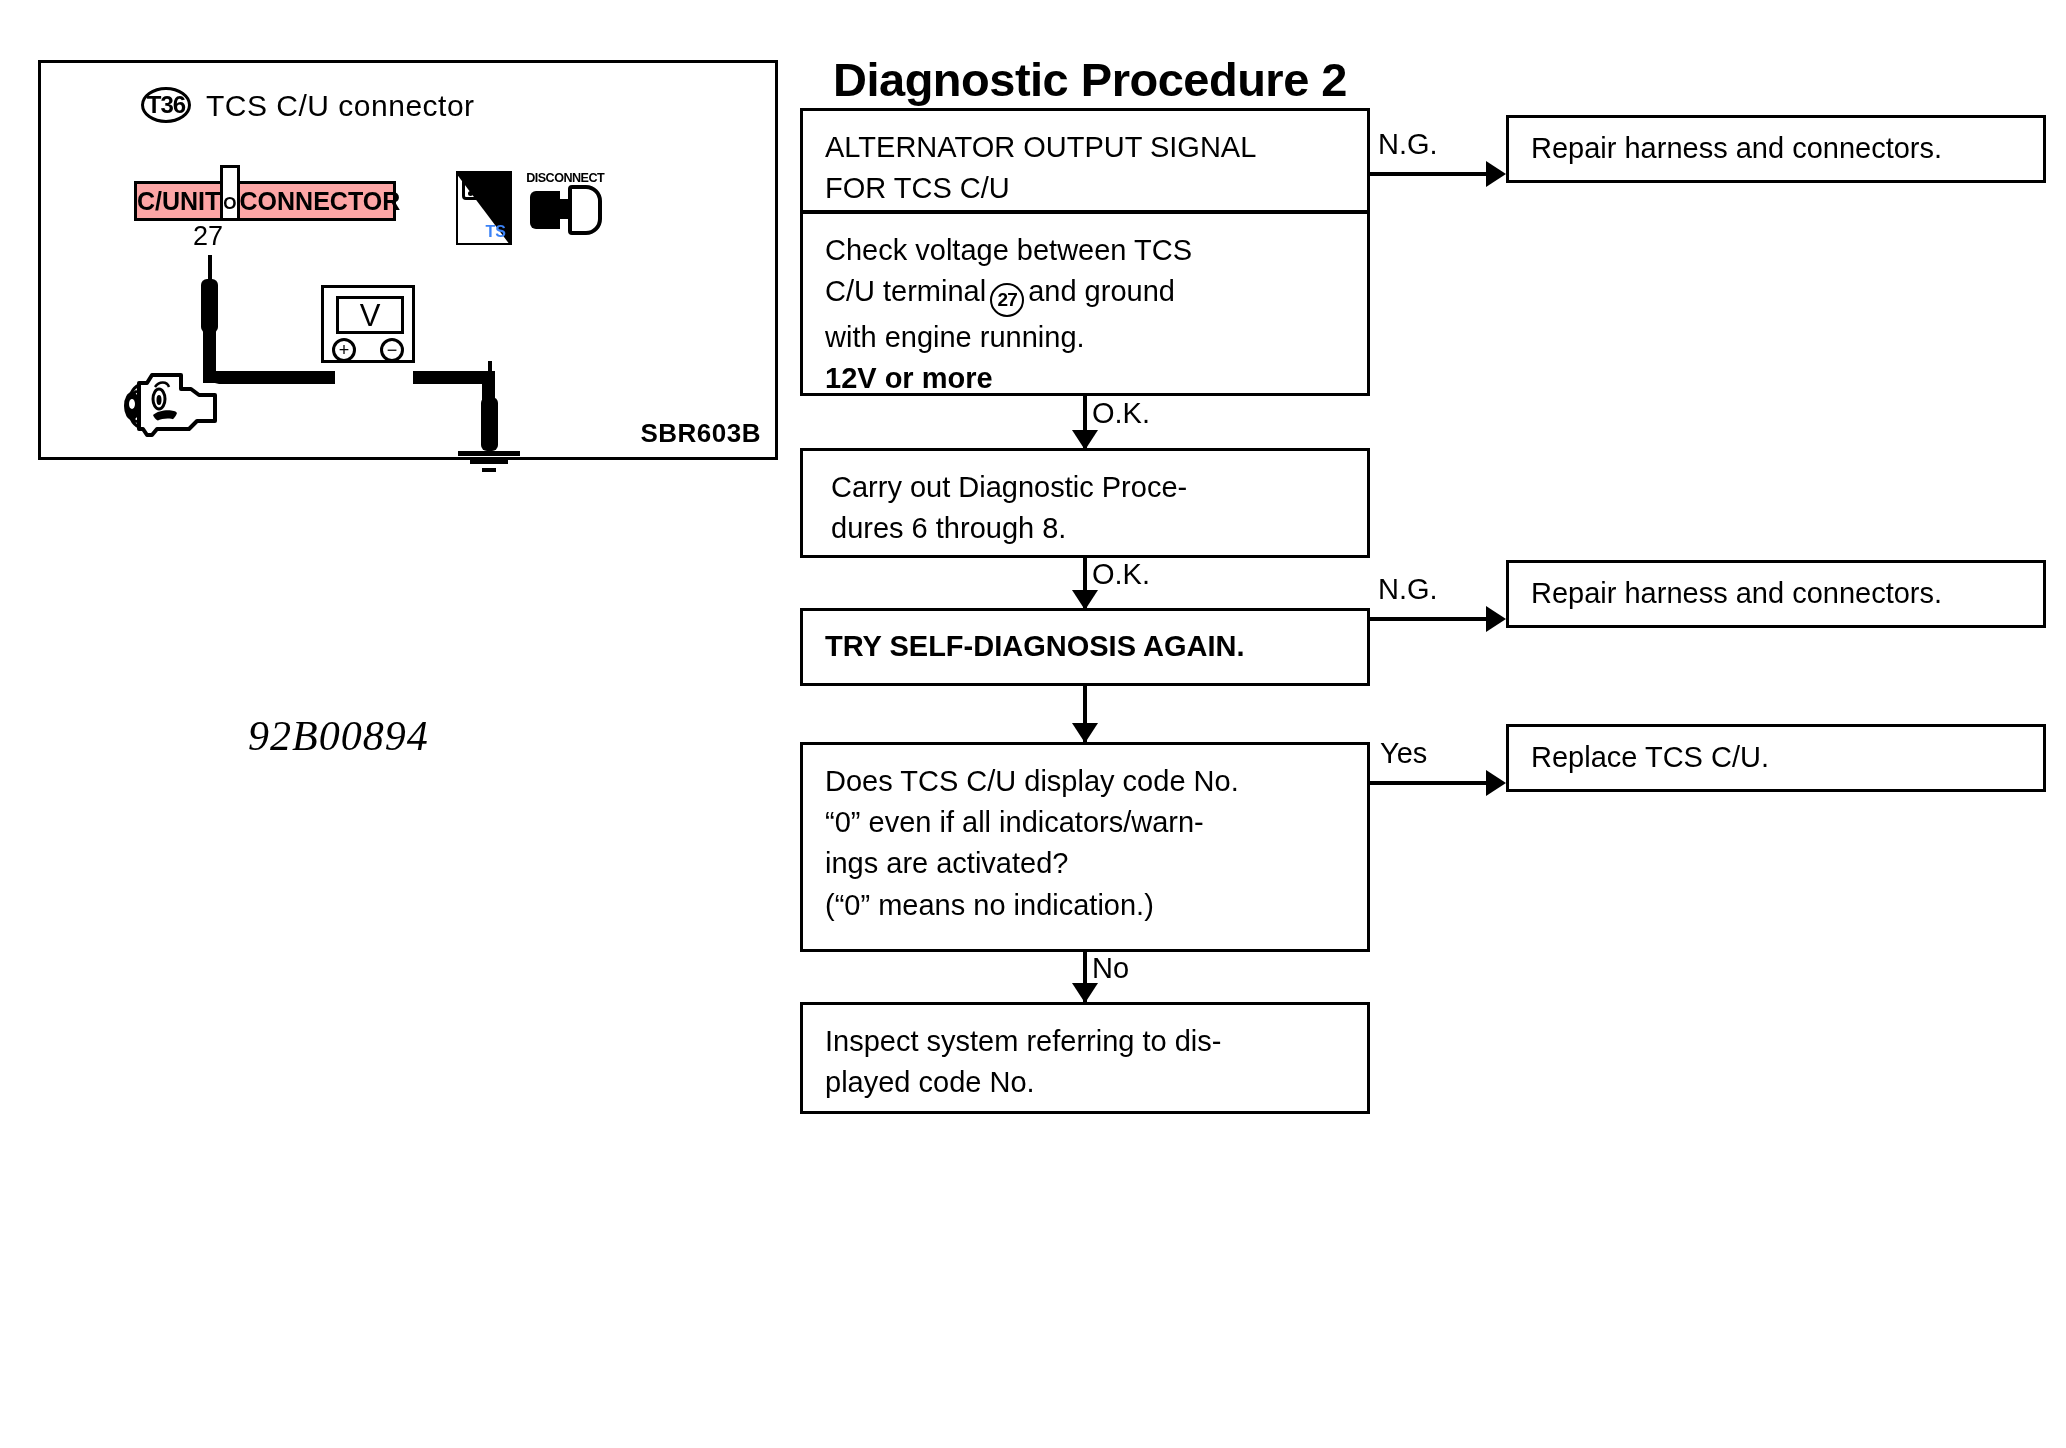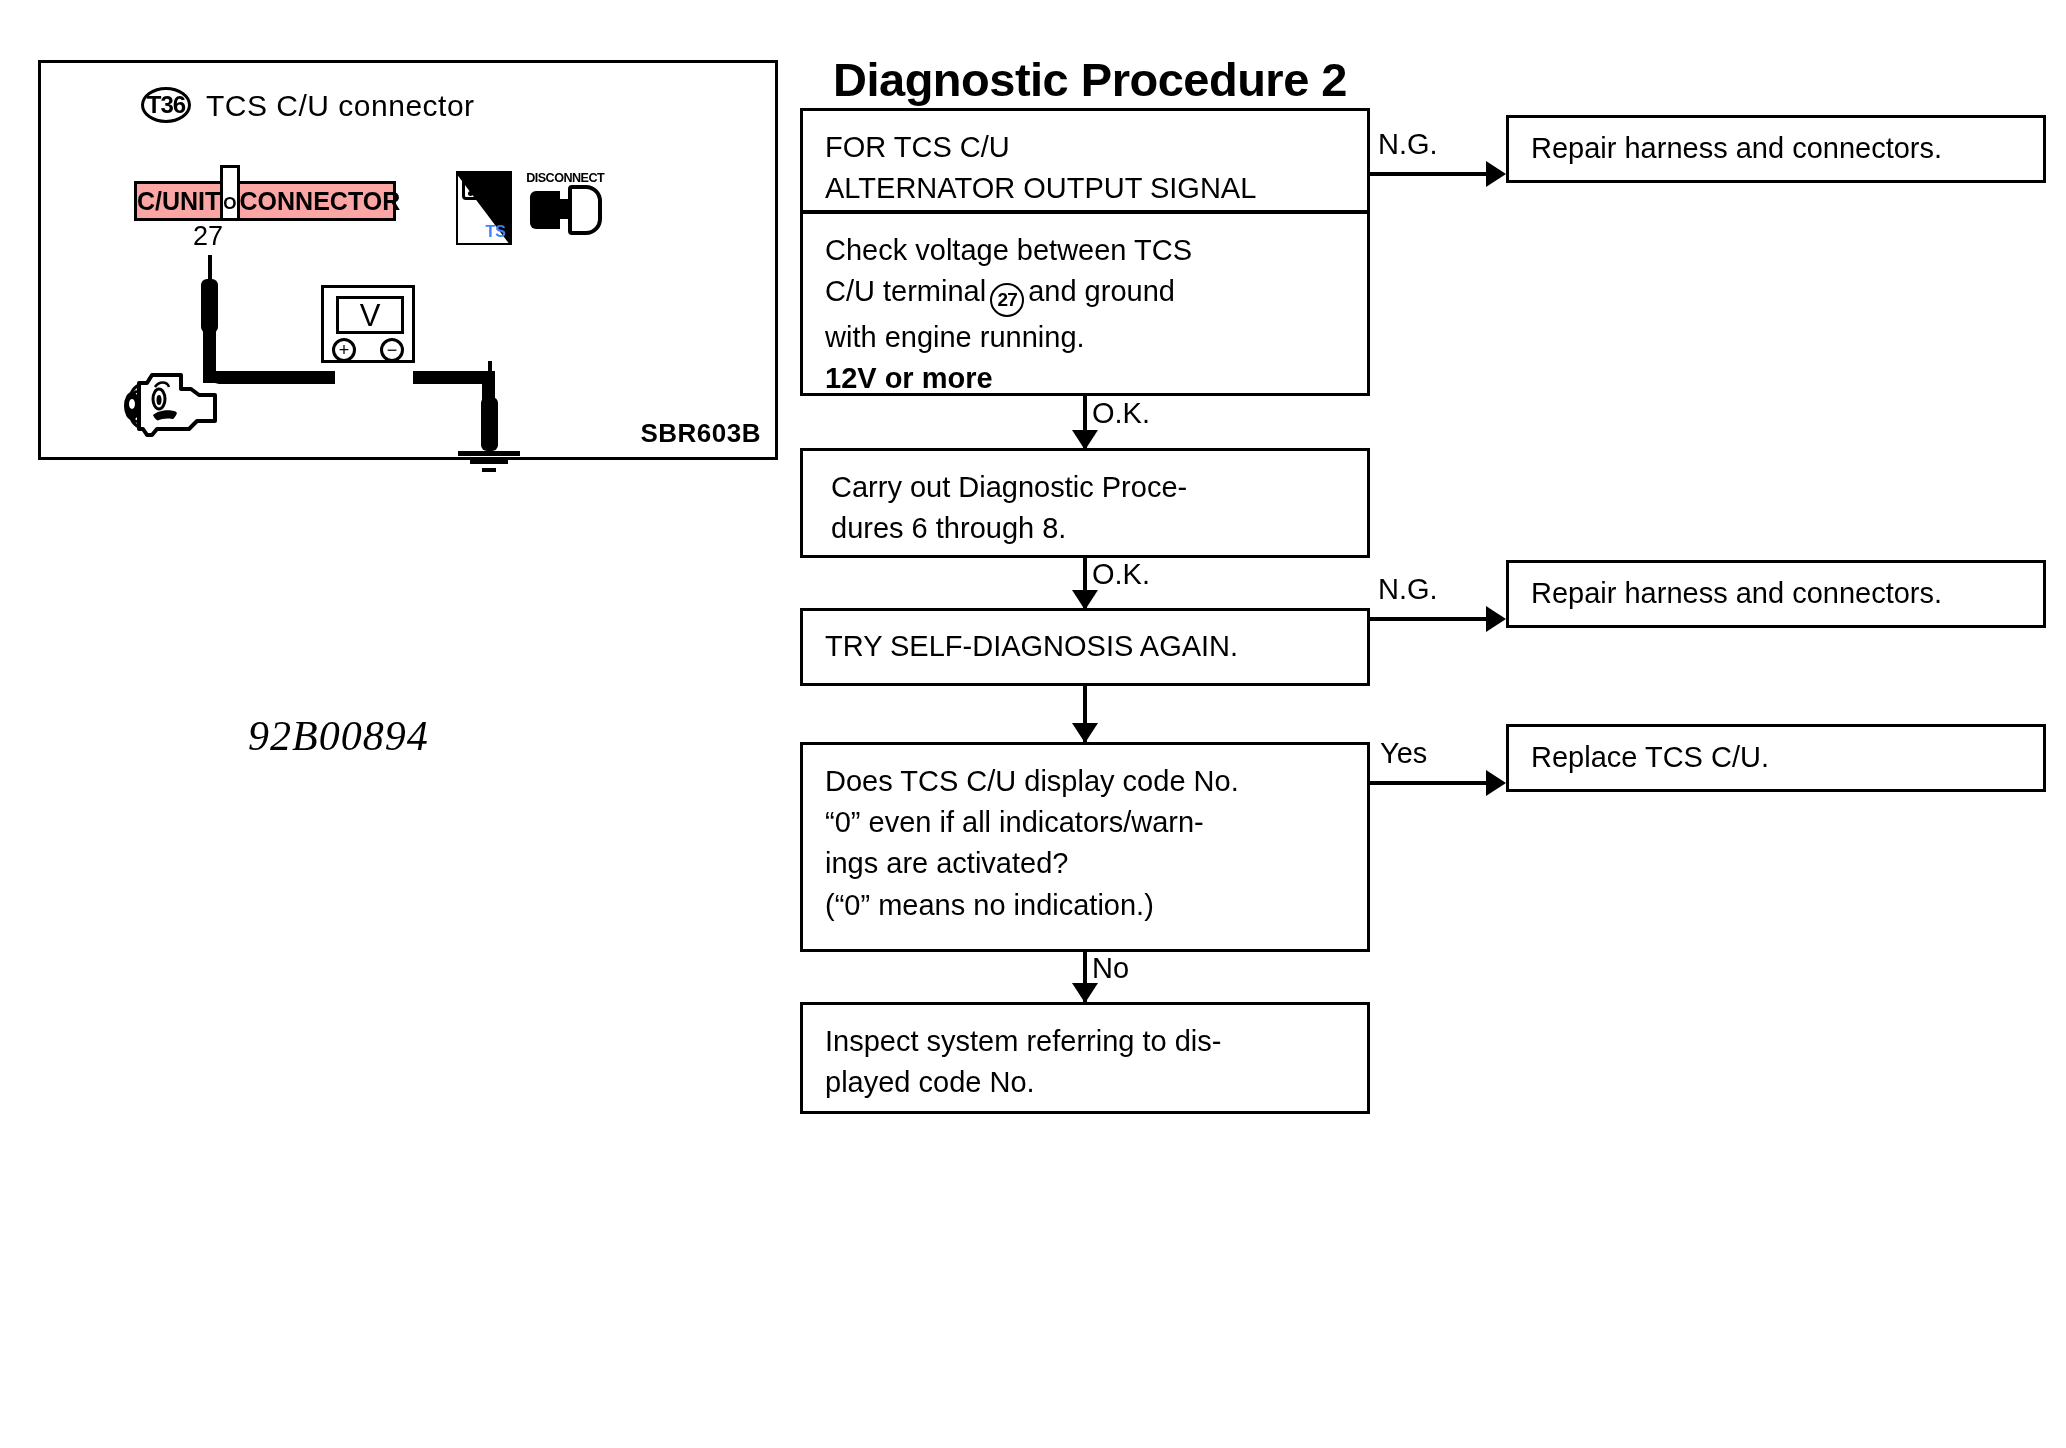--- a/index.html
+++ b/index.html
@@ -455,22 +455,22 @@
   </svg>
 
   <div class="fig-code">SBR603B</div>
 </div>
 
 <div id="figure-number">92B00894</div>
 
 <div id="page-title">Diagnostic Procedure 2</div>
 
 <div class="fbox" style="left:800px; top:108px; width:570px; height:105px;">
+  <div class="ln">ALTERNATOR OUTPUT SIGNAL</div>
   <div class="ln">FOR TCS C/U</div>
-  <div class="ln">ALTERNATOR OUTPUT SIGNAL</div>
 </div>
 
 <div class="fbox" style="left:800px; top:211px; width:570px; height:185px;">
   <div class="ln">Check voltage between TCS</div>
   <div class="ln">
     <span>C/U terminal</span><span class="circ27">27</span><span>and ground</span>
   </div>
   <div class="ln">with engine running.</div>
   <div class="ln bold">12V or more</div>
 </div>
@@ -497,21 +497,21 @@
 <div class="branch-label" style="left:1378px; top:573px;">N.G.</div>
 
 <div class="fbox" style="left:1506px; top:560px; width:540px; height:68px; display:flex; align-items:center;">
   <div class="ln">Repair harness and connectors.</div>
 </div>
 
 <div class="vline" style="left:1083px; top:558px; height:52px;"></div>
 <div class="varrow" style="left:1072px; top:590px;"></div>
 <div class="branch-label" style="left:1092px; top:558px;">O.K.</div>
 
-<div class="fbox" style="left:800px; top:608px; width:570px; height:78px; display:flex; align-items:center;">
+<div class="fbox" style="left:800px; top:608px; width:570px; height:78px; display:flex; align-items:center;font-weight:bold;">
   <div class="ln">TRY SELF-DIAGNOSIS AGAIN.</div>
 </div>
 
 <div class="vline" style="left:1083px; top:686px; height:58px;"></div>
 <div class="varrow" style="left:1072px; top:723px;"></div>
 
 <div class="fbox" style="left:800px; top:742px; width:570px; height:210px;">
   <div class="ln">Does TCS C/U display code No.</div>
   <div class="ln">“0” even if all indicators/warn-</div>
   <div class="ln">ings are activated?</div>

